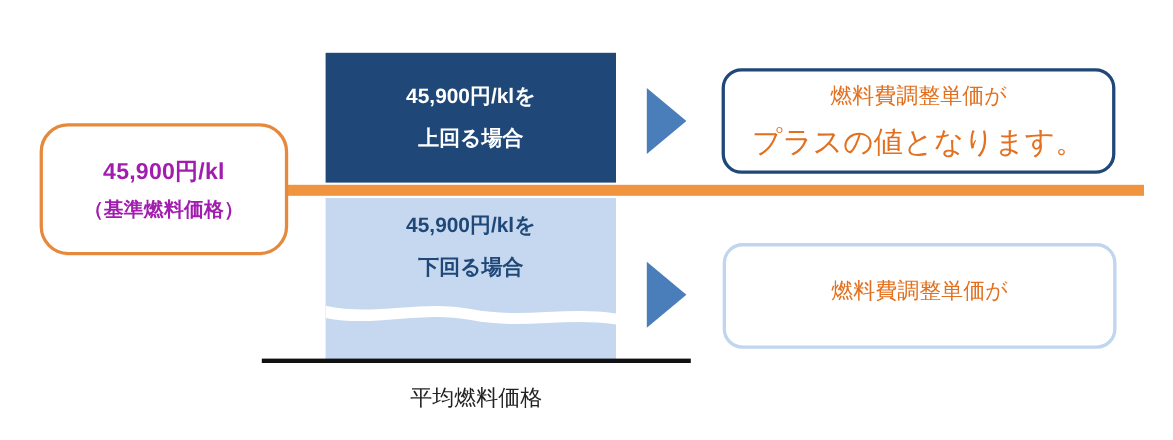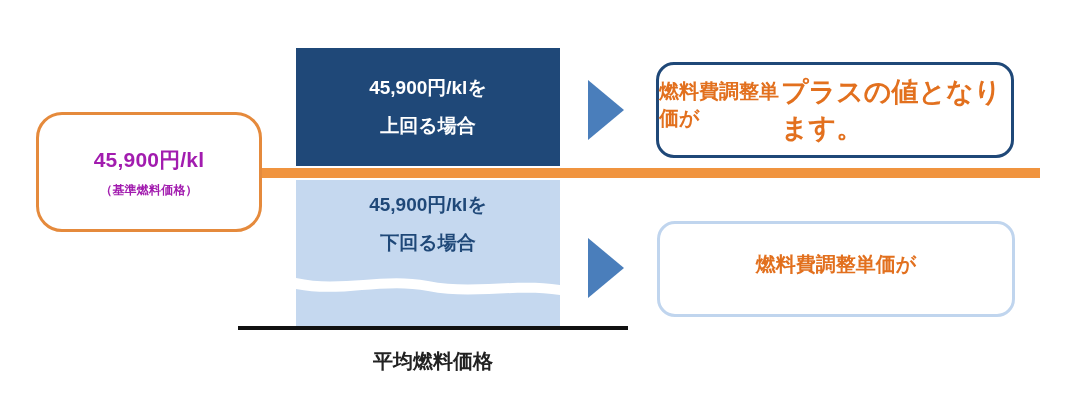--- a/index.html
+++ b/index.html
@@ -47,21 +47,21 @@
     color: #a21caf;
     font-weight: bold;
     z-index: 3;
   }
   .ref-box .line1 {
     font-size: 21px;
     letter-spacing: 0.2px;
     margin-bottom: 8px;
   }
   .ref-box .line2 {
-    font-size: 12px;
+    font-size: 18px;
     letter-spacing: 0.2px;
   }
 
   
   .bar-above {
     position: absolute;
     left: 296px;
     top: 48px;
     width: 264px;
     height: 118px;
@@ -122,21 +122,21 @@
     background: #111111;
     z-index: 5;
   }
   .axis-label {
     position: absolute;
     left: 238px;
     top: 348px;
     width: 390px;
     text-align: center;
     font-size: 20px;
-    font-weight: bold;
+    font-weight: normal;
     color: #222222;
     z-index: 5;
   }
 
   
   .arrow {
     position: absolute;
     width: 0;
     height: 0;
     border-top: 30px solid transparent;
@@ -147,24 +147,25 @@
   .arrow-top { left: 588px; top: 80px; }
   .arrow-bottom { left: 588px; top: 238px; }
 
   
   .result-box {
     position: absolute;
     box-sizing: border-box;
     background: #ffffff;
     border-radius: 18px;
     display: flex;
+    flex-direction: column;
     align-items: center;
     justify-content: center;
     color: #e2701e;
-    font-weight: bold;
+    font-weight: normal;
     z-index: 3;
   }
   .result-box .l1 { font-size: 20px; margin-bottom: 10px; }
   .result-box .l2 { font-size: 27px; }
 
   .result-plus {
     left: 656px;
     top: 62px;
     width: 358px;
     height: 96px;

